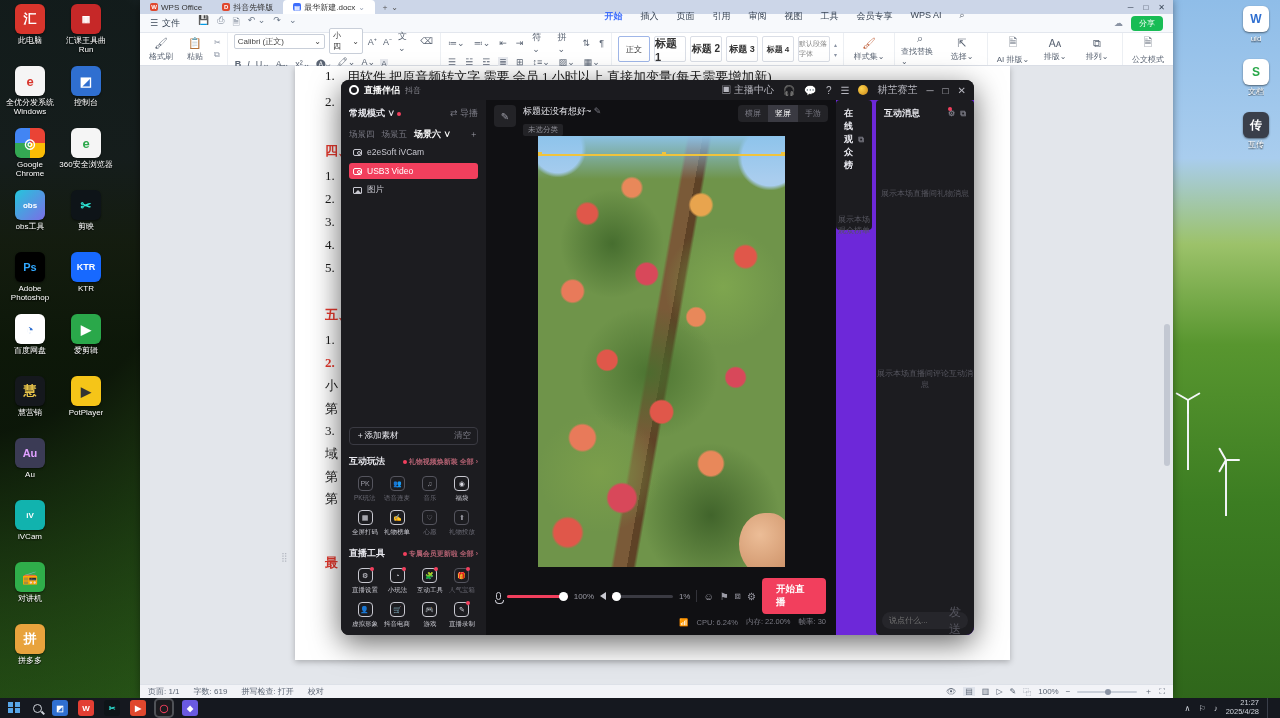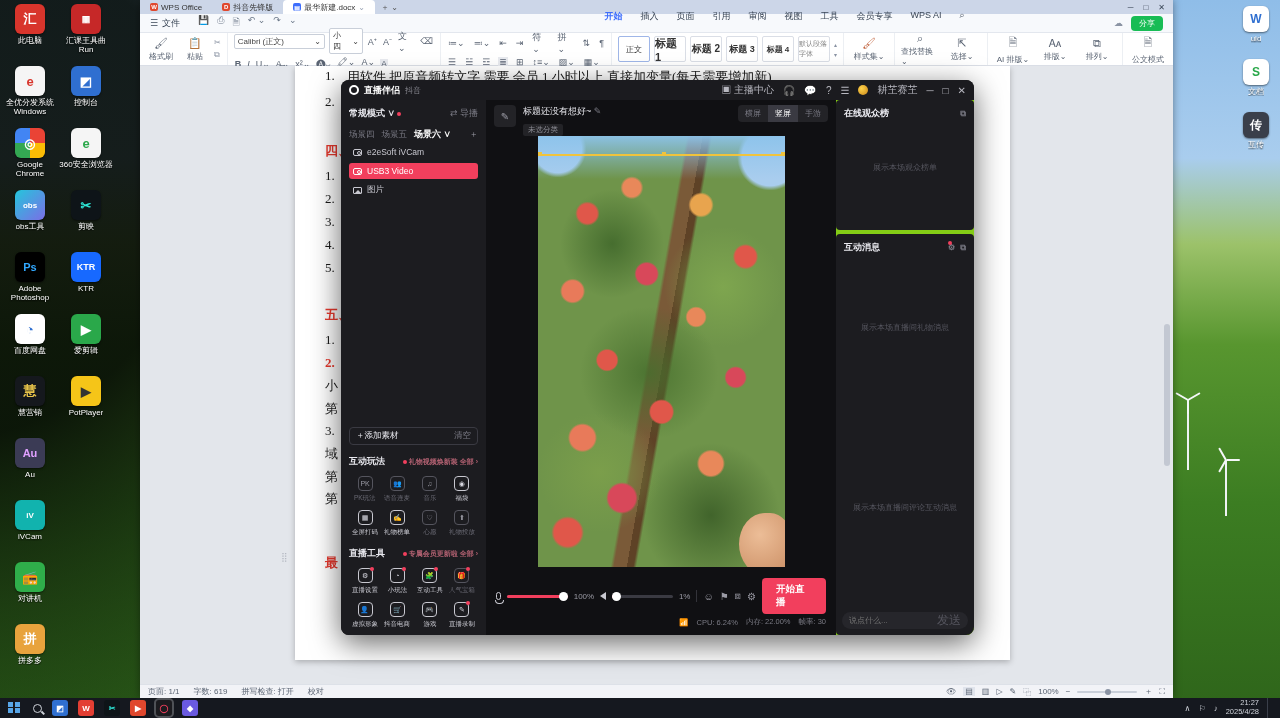--- a/index.html
+++ b/index.html
@@ -178,21 +178,21 @@
   .slider { width:64px; height:3px; background:#3a3a42; border-radius:2px; position:relative; }
   .slider .fill { position:absolute; left:0; top:0; bottom:0; background:#f23f5d; border-radius:2px; }
   .slider .knob { position:absolute; top:-3px; width:9px; height:9px; border-radius:50%; background:#fff; }
   .pct { font-size:8px; color:#9a9aa4; }
   .ctl-ic { color:#9a9aa4; font-size:10px; }
   .vline { width:1px; height:12px; background:#33333a; }
   #start-btn { margin-left:auto; background:#f23f5d; color:#fff; font-size:9.5px; font-weight:bold; border-radius:4px; padding:5px 14px; }
   #cp-stats { position:absolute; right:10px; bottom:8px; font-size:7.5px; color:#7a7a84; display:flex; gap:8px; align-items:center; }
 
   
-  #rp { width:138px; background:#84cc16; display:flex; flex-direction:column; gap:4px; }
+  #rp { width:138px; background:#6d28d9; display:flex; gap:4px; }
   .rp-sec { background:#1c1c20; border-radius:4px; position:relative; }
   #rp-aud { height:130px; }
   #rp-msg { flex:1; display:flex; flex-direction:column; }
   .rp-head { display:flex; align-items:center; padding:7px 8px 0; color:#e8e8ee; font-size:9px; font-weight:bold; }
   .rp-head .ric { margin-left:auto; color:#7a7a84; font-size:8px; display:flex; gap:5px; position:relative; }
   .rp-empty { color:#55555e; font-size:8px; text-align:center; }
   #rp-aud .rp-empty { margin-top:42px; }
   .gear-dot { position:absolute; right:14px; top:-2px; width:4px; height:4px; border-radius:50%; background:#f23f5d; }
   #msg-area { flex:1; position:relative; }
   #gift-empty { position:absolute; left:0; right:0; top:68px; }

